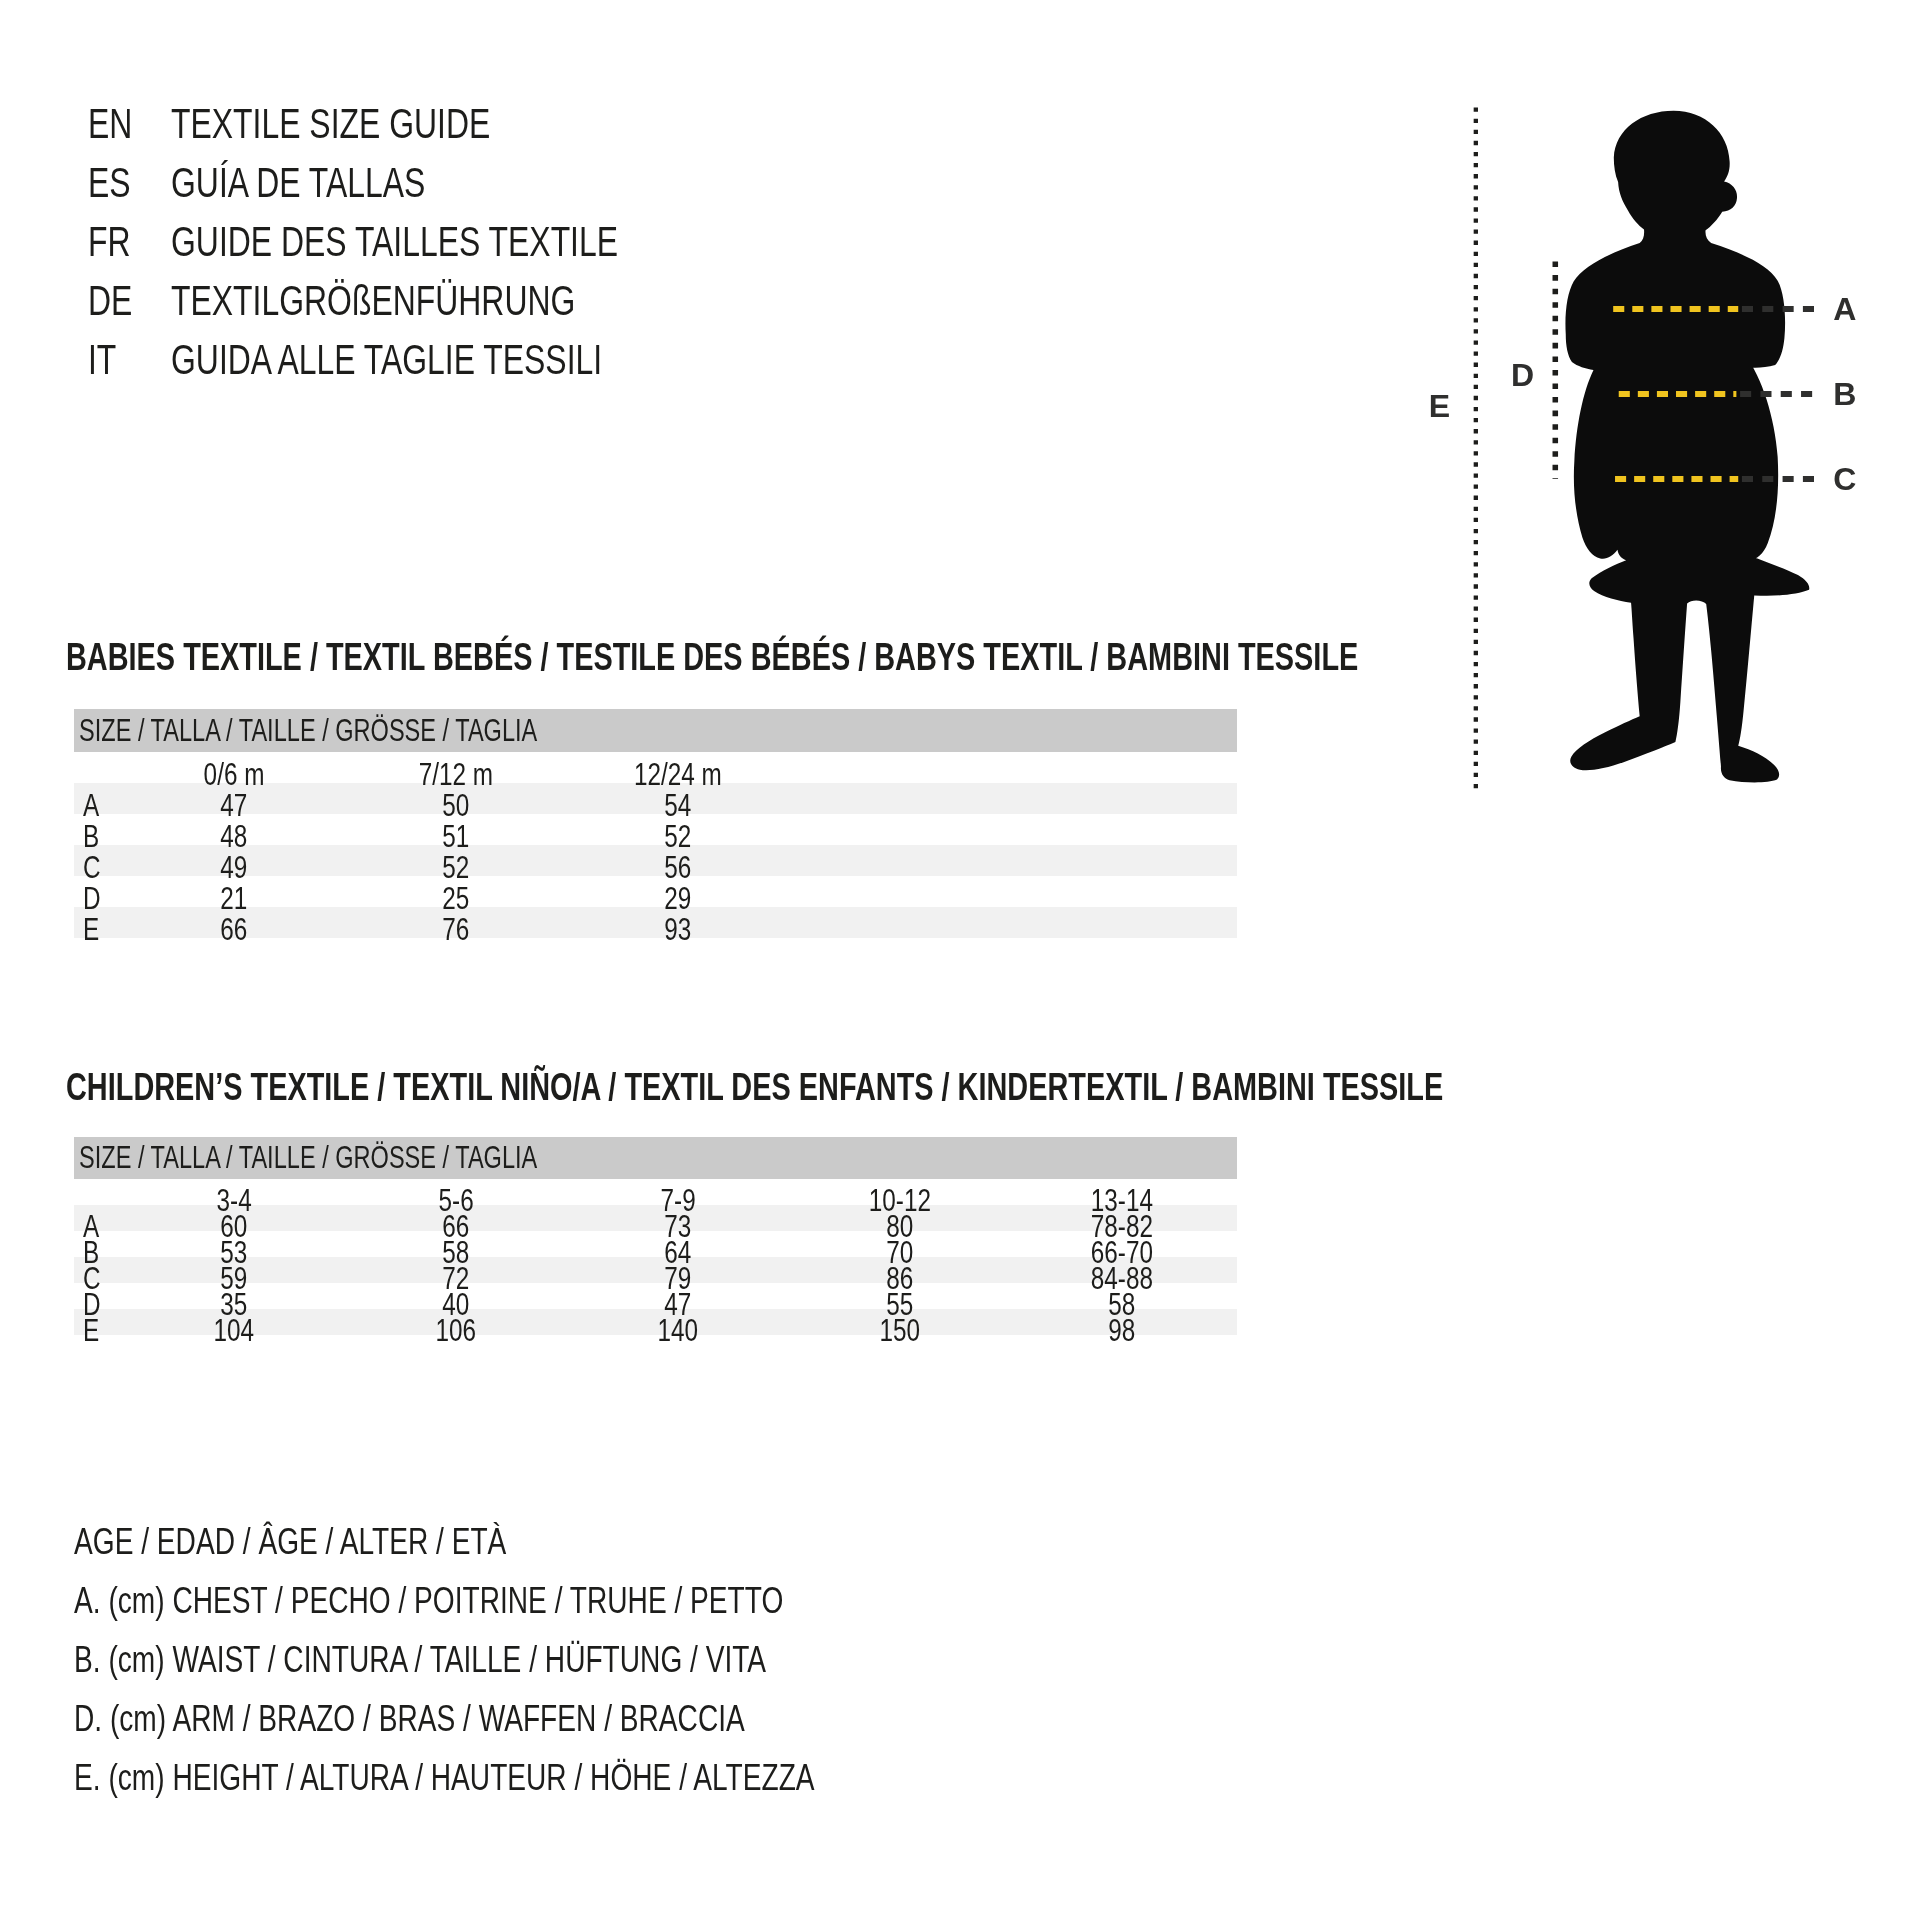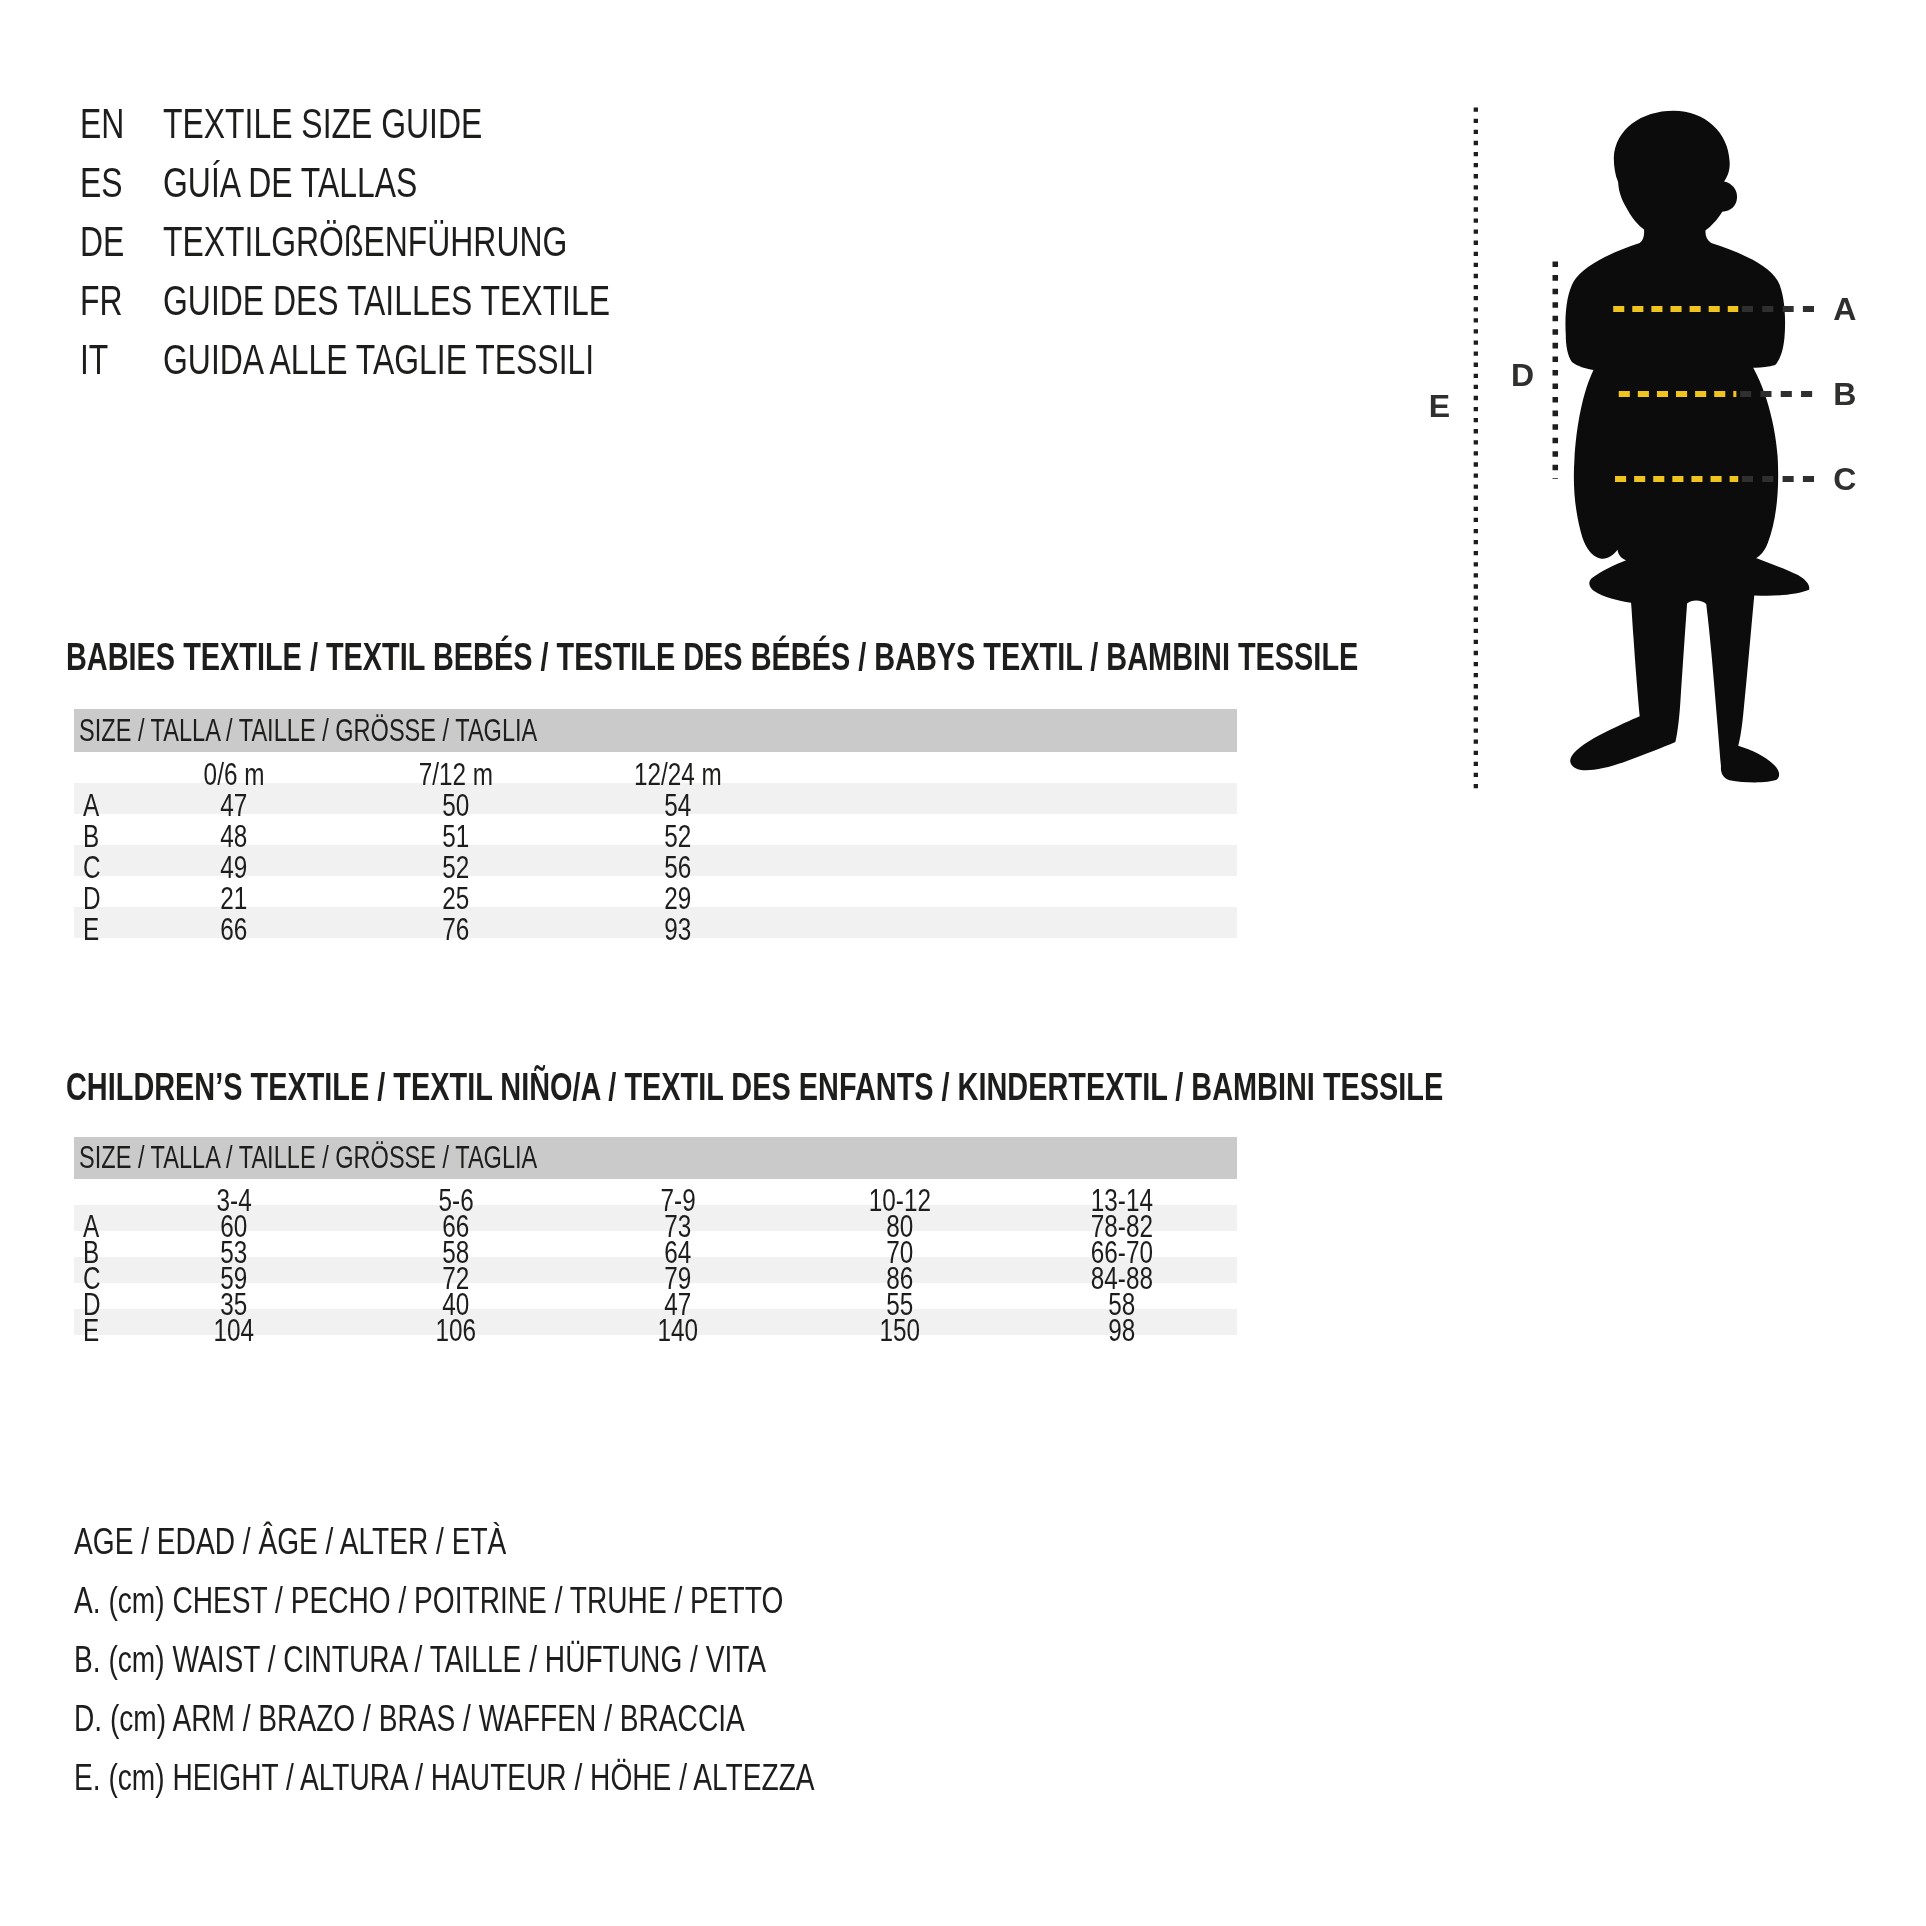--- a/index.html
+++ b/index.html
@@ -16,21 +16,21 @@
     width:1926px;height:1926px;position:relative;overflow:hidden;
     font-family:"Liberation Sans","DejaVu Sans",sans-serif;
     color:var(--text);
   }
   .abs{position:absolute;}
   
   .cx{display:inline-block;transform:scaleX(.76);transform-origin:0 50%;white-space:nowrap;}
   .cxc{display:inline-block;transform:scaleX(.76);transform-origin:50% 50%;white-space:nowrap;}
 
   
-  .lang-block{left:80px;top:94px;}
+  .lang-block{left:88px;top:94px;}
   .lang-row{display:grid;grid-template-columns:83px auto;height:59px;line-height:59px;font-size:42px;}
   .lang-row .code,.lang-row .ltitle{display:block;}
 
   
   .sec-title{font-size:38px;line-height:43px;left:66px;text-decoration:underline;}
   .sec-title-babies{top:636px;}
   .sec-title-children{top:1066px;}
 
   
   .size-bar{
@@ -73,26 +73,26 @@
   <section class="abs lang-block">
       <div class="lang-row">
         <div class="code"><span class="cx">EN</span></div>
         <div class="ltitle"><span class="cx">TEXTILE SIZE GUIDE</span></div>
       </div>
       <div class="lang-row">
         <div class="code"><span class="cx">ES</span></div>
         <div class="ltitle"><span class="cx">GUÍA DE TALLAS</span></div>
       </div>
       <div class="lang-row">
+        <div class="code"><span class="cx">FR</span></div>
+        <div class="ltitle"><span class="cx">GUIDE DES TAILLES TEXTILE</span></div>
+      </div>
+      <div class="lang-row">
         <div class="code"><span class="cx">DE</span></div>
         <div class="ltitle"><span class="cx">TEXTILGRÖßENFÜHRUNG</span></div>
-      </div>
-      <div class="lang-row">
-        <div class="code"><span class="cx">FR</span></div>
-        <div class="ltitle"><span class="cx">GUIDE DES TAILLES TEXTILE</span></div>
       </div>
       <div class="lang-row">
         <div class="code"><span class="cx">IT</span></div>
         <div class="ltitle"><span class="cx">GUIDA ALLE TAGLIE TESSILI</span></div>
       </div>
     </section>
 
   <svg class="abs figure-svg" width="534" height="733" viewBox="0 0 866 1190">
     <g transform="translate(60,0)">
 

